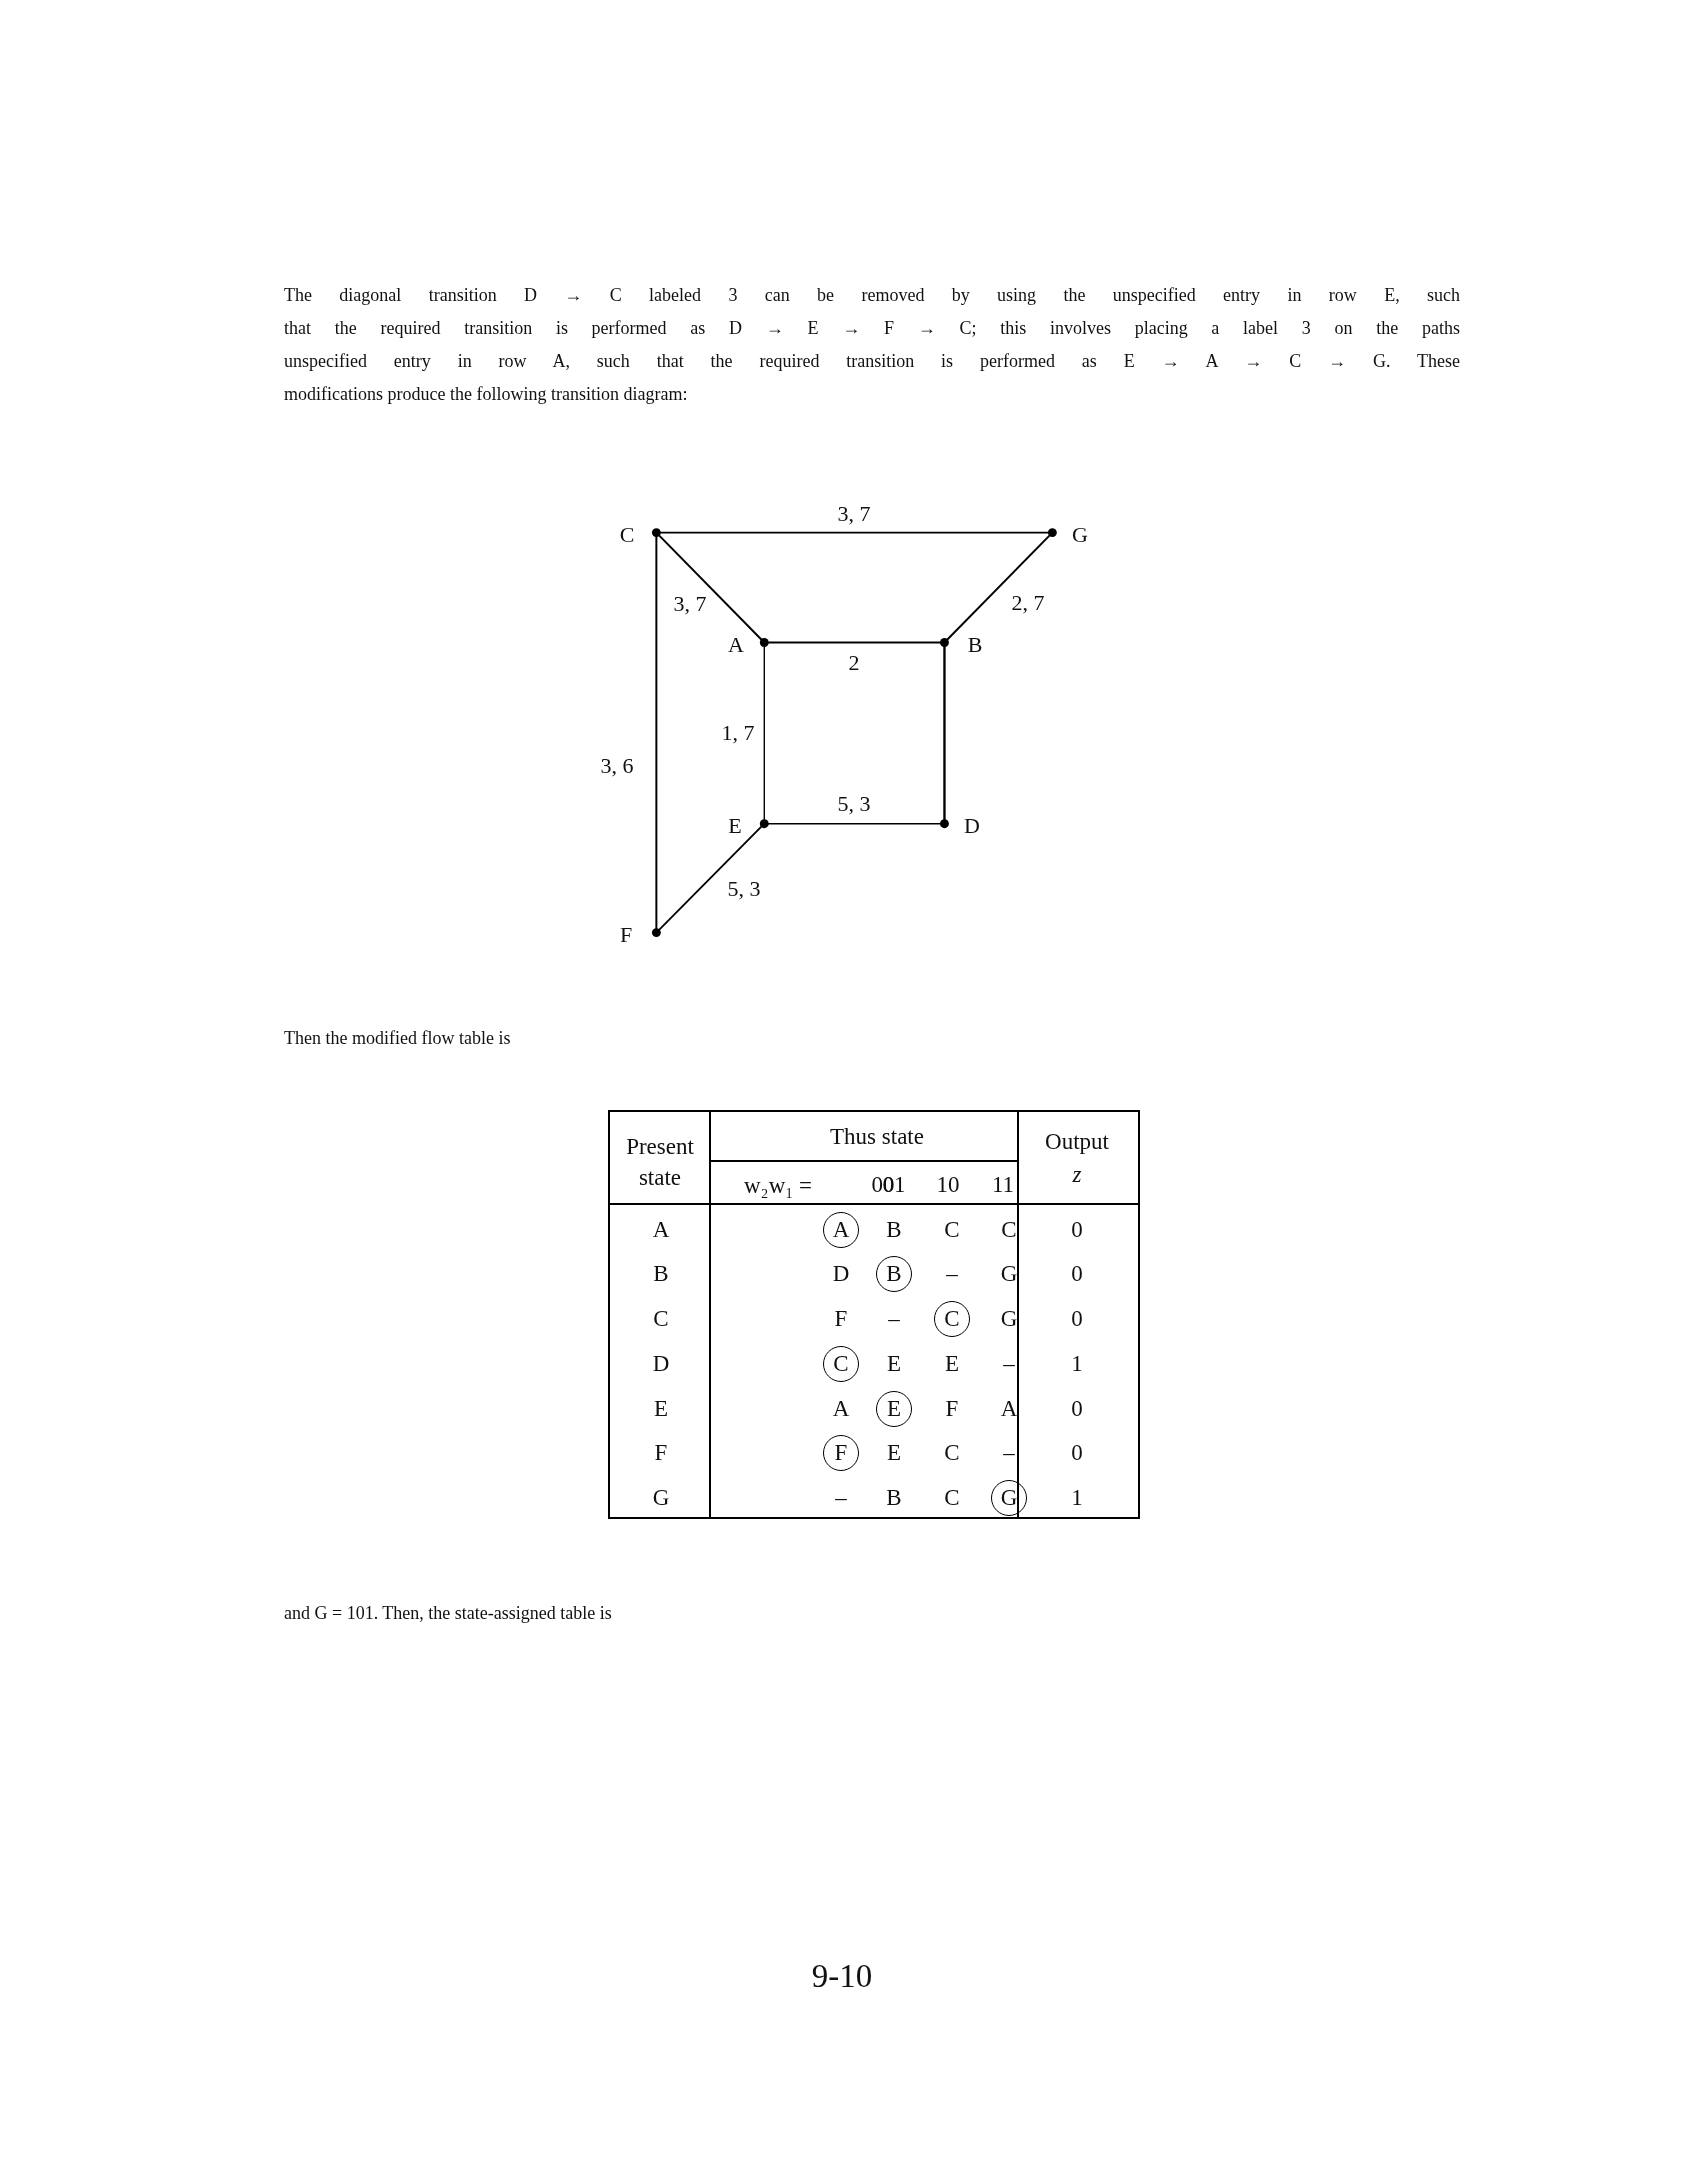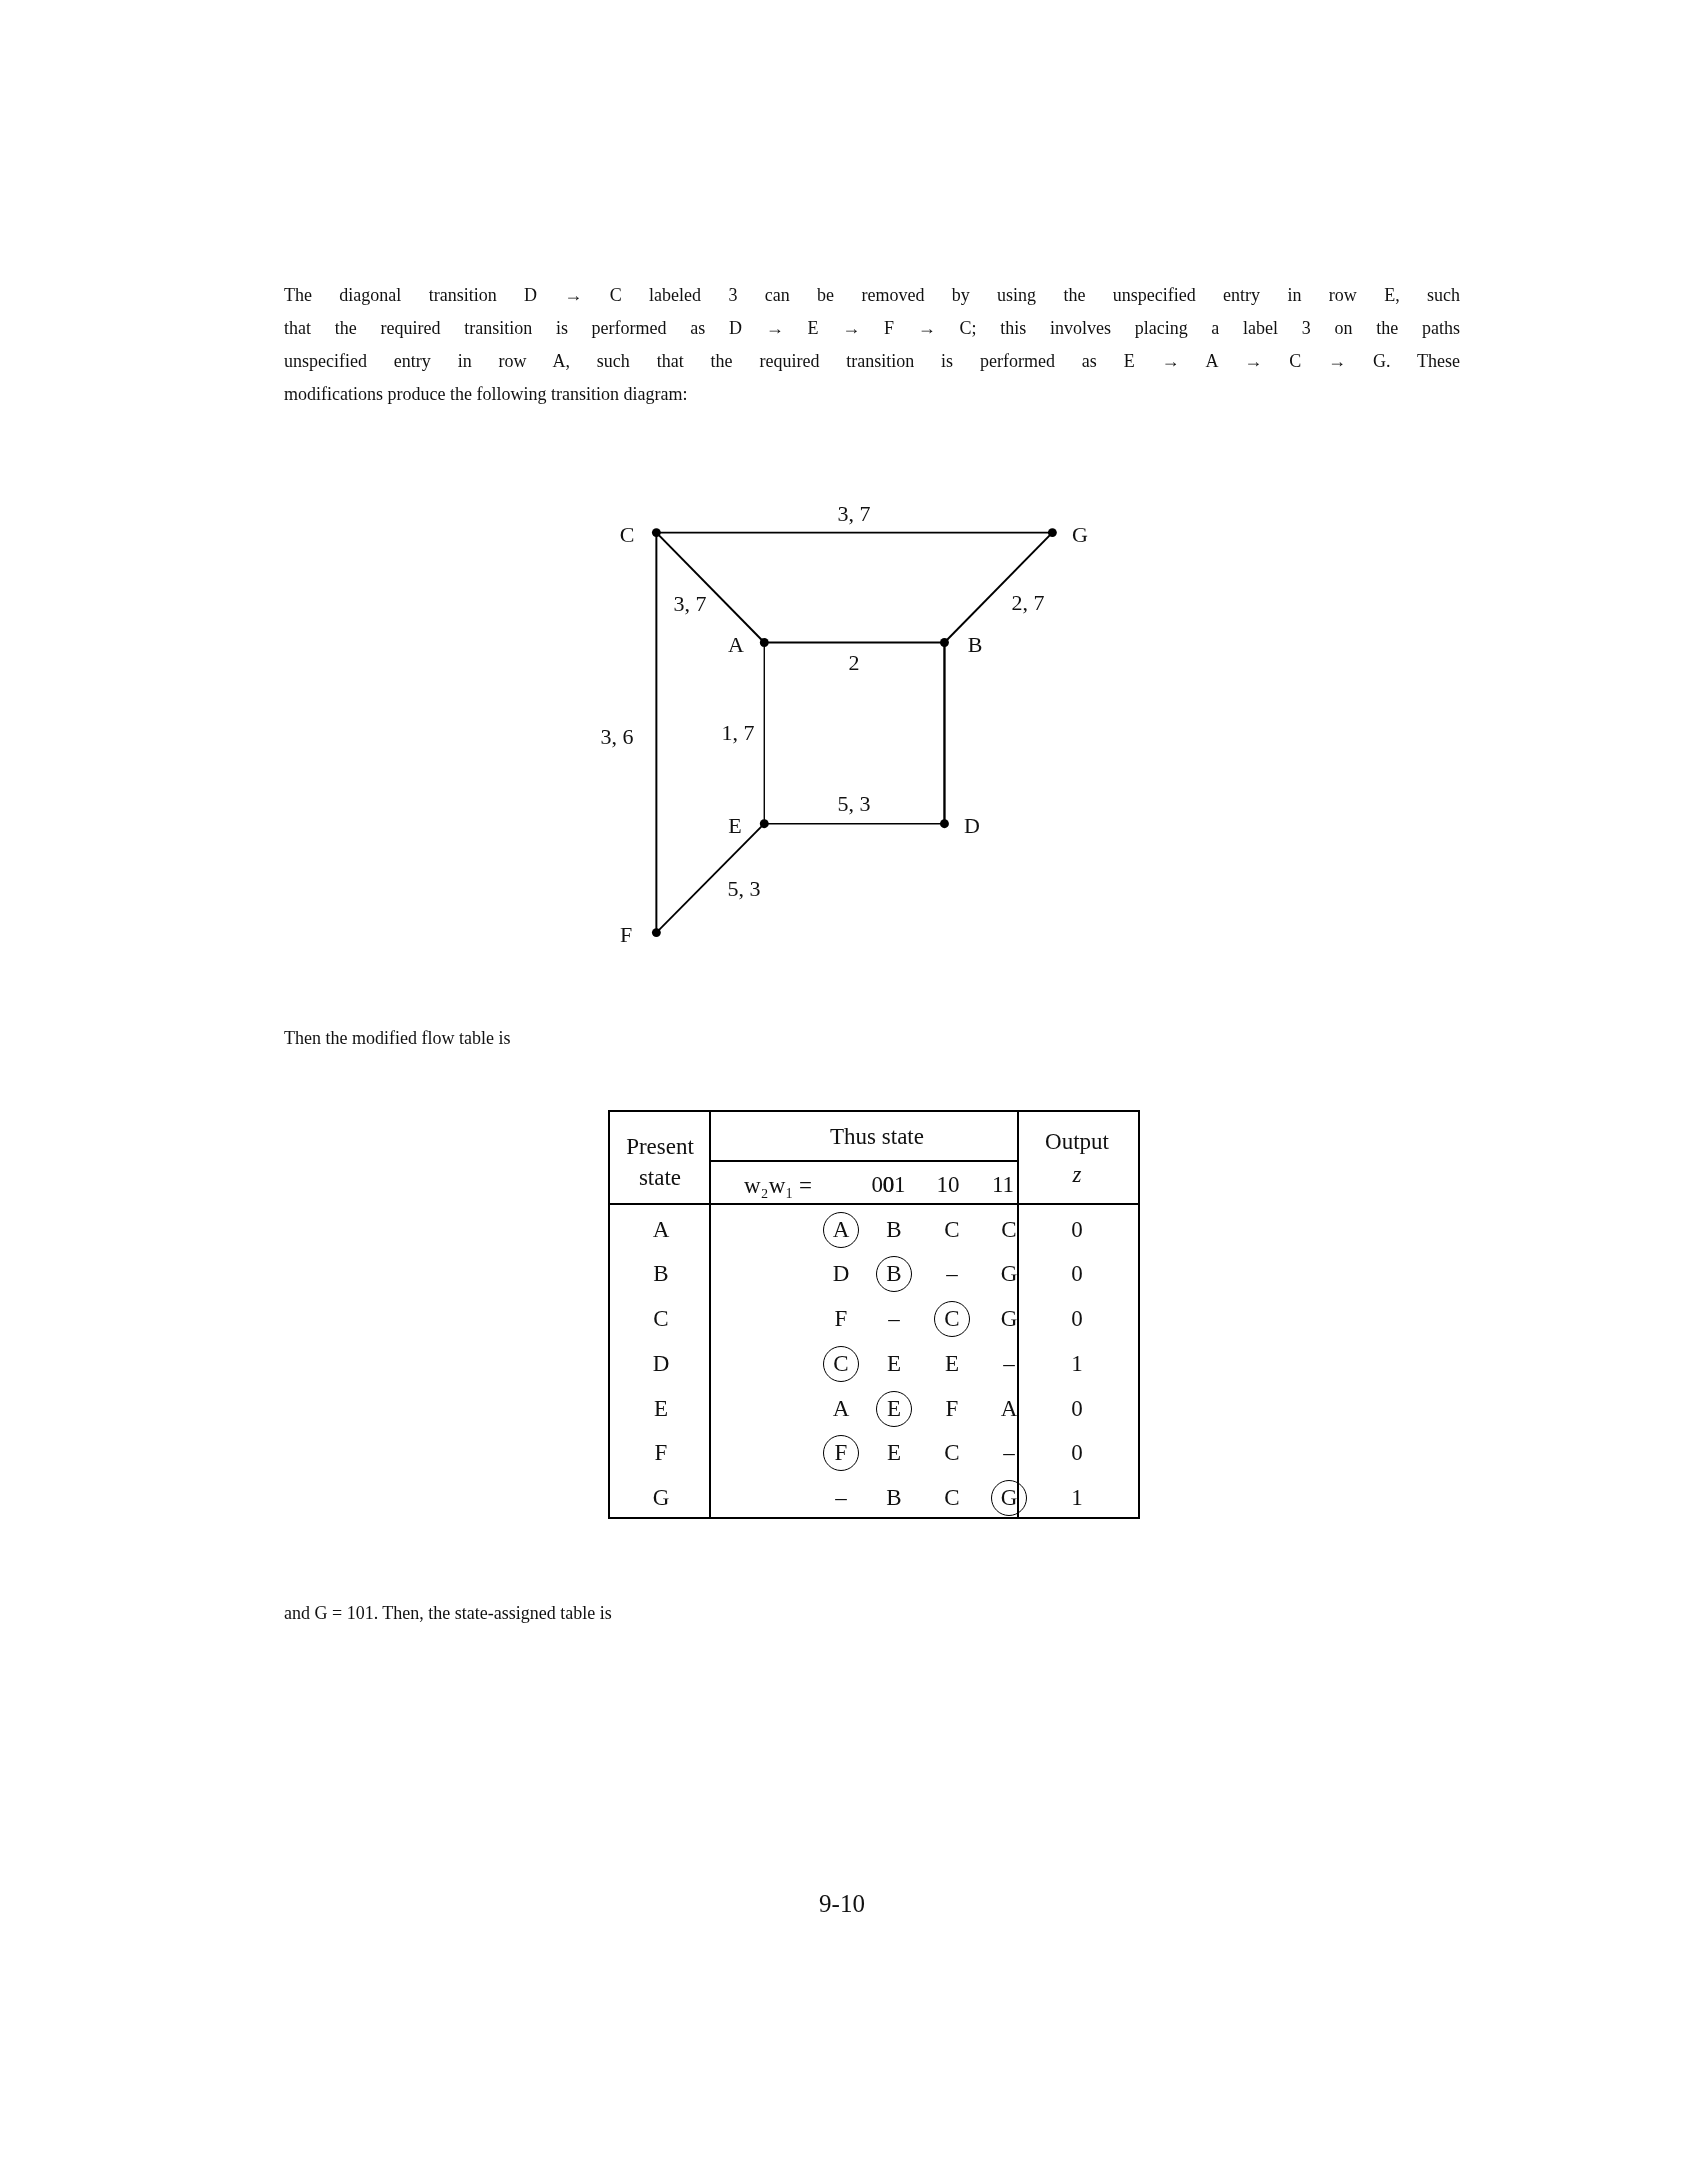--- a/index.html
+++ b/index.html
@@ -11,21 +11,21 @@
   .para .ln.last { text-align-last: left; }
   .diagram { position: absolute; left: 0; top: 0; width: 1683px; height: 2178px; pointer-events: none; }
   .dlabel { position: absolute; font-size: 22px; transform: translate(-50%, -50%); white-space: nowrap; }
   .tbl { position: absolute; left: 608px; top: 1110px; width: 532px; height: 409px;
          border: 2px solid #000; box-sizing: border-box; }
   .vline { position: absolute; top: 0; bottom: 0; width: 0; border-left: 2px solid #000; }
   .hline { position: absolute; height: 0; border-top: 2px solid #000; }
   .cell { position: absolute; font-size: 23px; transform: translate(-50%, -50%); white-space: nowrap; }
   .circ { position: absolute; width: 36px; height: 36px; border: 1.5px solid #000; border-radius: 50%;
           transform: translate(-50%, -50%); box-sizing: border-box; }
-  .pagenum { position: absolute; left: 842px; top: 1904px; transform: translate(-50%, -50%); font-size: 25px; }
+  .pagenum { position: absolute; left: 842px; top: 1976px; transform: translate(-50%, -50%); font-size: 33px; }
 </style>
 </head>
 <body>
 
 <div class="para" style="top:279px;">
   <span class="ln">The diagonal transition D → C labeled 3 can be removed by using the unspecified entry in row E, such</span>
   <span class="ln">that the required transition is performed as D → E → F → C; this involves placing a label 3 on the paths</span>
   <span class="ln">unspecified entry in row A, such that the required transition is performed as E → A → C → G. These</span>
   <span class="ln last">modifications produce the following transition diagram:</span>
 </div>
@@ -61,21 +61,21 @@
 <span class="dlabel" style="left:972px; top:826px;">D</span>
 <span class="dlabel" style="left:626px; top:935px;">F</span>
 
 <span class="dlabel" style="left:854px; top:514px;">3, 7</span>
 <span class="dlabel" style="left:690px; top:604px;">3, 7</span>
 <span class="dlabel" style="left:1028px; top:603px;">2, 7</span>
 <span class="dlabel" style="left:854px; top:663px;">2</span>
 <span class="dlabel" style="left:738px; top:733px;">1, 7</span>
 <span class="dlabel" style="left:854px; top:804px;">5, 3</span>
 <span class="dlabel" style="left:744px; top:889px;">5, 3</span>
-<span class="dlabel" style="left:617px; top:737px;">3, 6</span>
+<span class="dlabel" style="left:617px; top:766px;">3, 6</span>
 
 <div class="para" style="top:1022px;">
   <span class="ln last">Then the modified flow table is</span>
 </div>
 
 <div class="tbl">
 
   <div class="vline" style="left:99px;"></div>
   <div class="vline" style="left:407px;"></div>
 

